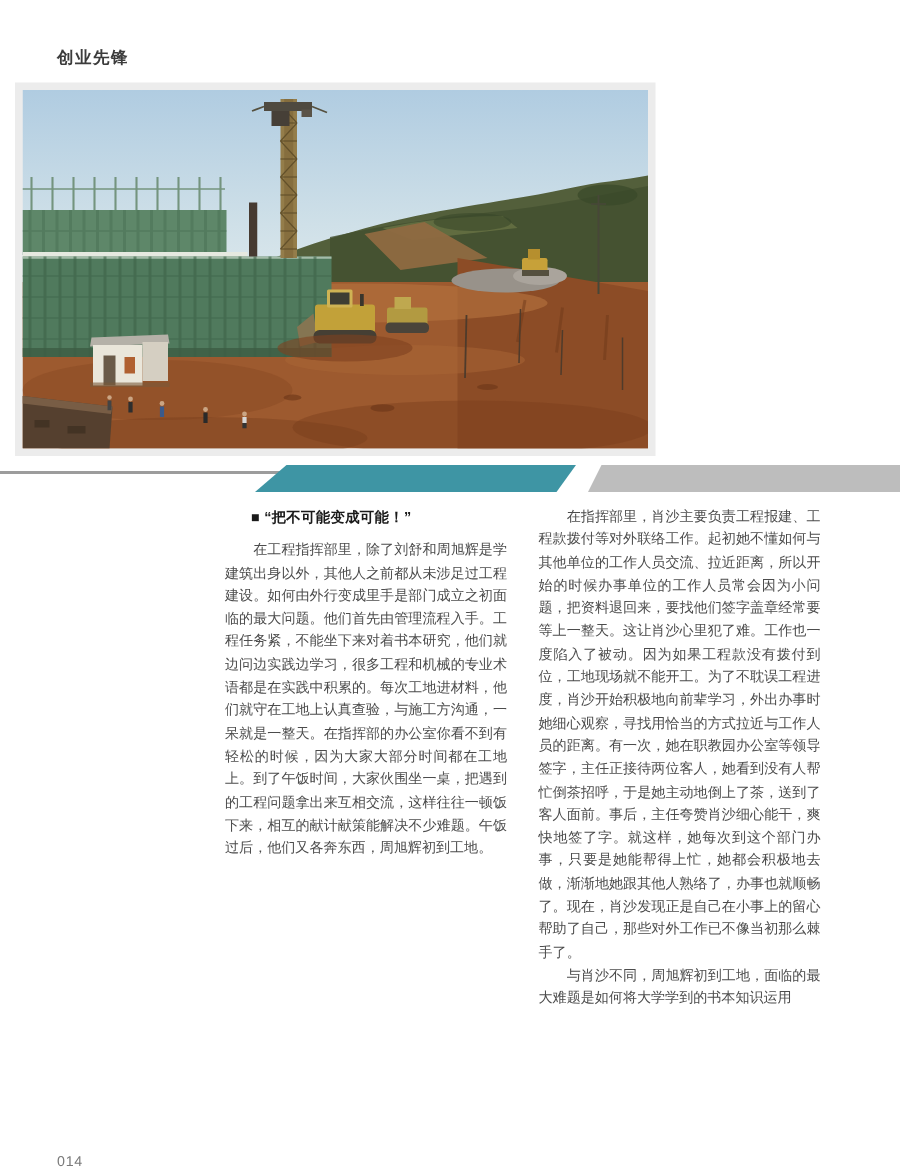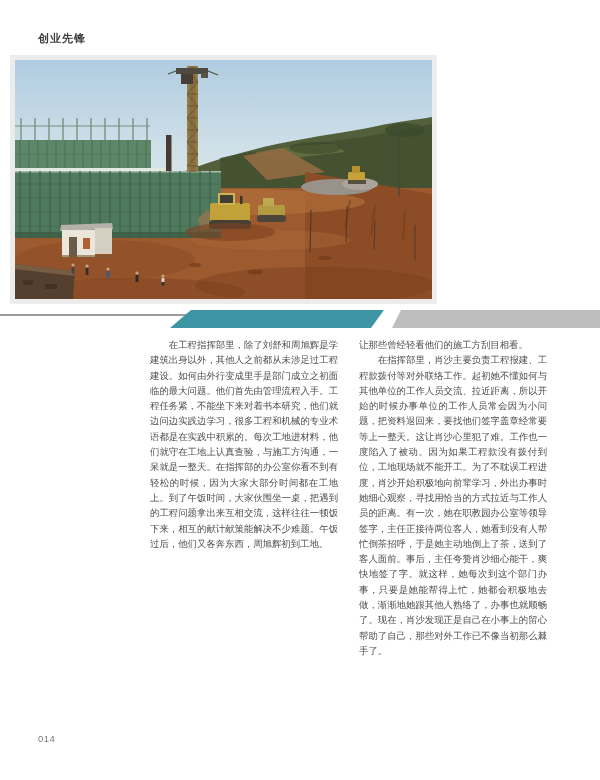--- a/index.html
+++ b/index.html
@@ -18,21 +18,21 @@
 
   .col{position:absolute;top:338px;width:188px;font-size:9.4px;line-height:15.3px;
     color:#4c4c4c;text-align:justify;}
   .col-left{left:150px;}
   .col-right{left:359px;}
   .col h3{font-family:"Liberation Sans",sans-serif;font-size:9.6px;font-weight:bold;
     color:#1a1a1a;margin:0 0 7px 0;text-indent:1.8em;letter-spacing:0.2px;}
   .col p{margin:0;}
   .col p.indent{text-indent:2em;}
 
-  .page-number{position:absolute;left:38px;top:733px;font-family:"Liberation Sans",sans-serif;
+  .page-number{position:absolute;left:38px;top:769px;font-family:"Liberation Sans",sans-serif;
     font-size:9.5px;color:#7a7a7a;letter-spacing:0.5px;}
 </style>
 </head>
 <body>
 
 <div class="page">
 
   <div class="header-label">创业先锋</div>
 
   <figure class="photo-frame">
@@ -238,23 +238,24 @@
     </svg>
   </figure>
 
   <div class="thin-rule"></div>
   <svg class="bands" viewBox="0 308 600 22" preserveAspectRatio="none">
     <polygon points="170,328 191,310 384,310 371,328" fill="#3E95A4"></polygon>
     <polygon points="392,328 401,310 600,310 600,328" fill="#BDBDBD"></polygon>
   </svg>
 
   <section class="col col-left">
+    <h3>■ “把不可能变成可能！”</h3>
     <p class="indent">在工程指挥部里，除了刘舒和周旭辉是学建筑出身以外，其他人之前都从未涉足过工程建设。如何由外行变成里手是部门成立之初面临的最大问题。他们首先由管理流程入手。工程任务紧，不能坐下来对着书本研究，他们就边问边实践边学习，很多工程和机械的专业术语都是在实践中积累的。每次工地进材料，他们就守在工地上认真查验，与施工方沟通，一呆就是一整天。在指挥部的办公室你看不到有轻松的时候，因为大家大部分时间都在工地上。到了午饭时间，大家伙围坐一桌，把遇到的工程问题拿出来互相交流，这样往往一顿饭下来，相互的献计献策能解决不少难题。午饭过后，他们又各奔东西，周旭辉初到工地。</p>
   </section>
 
   <section class="col col-right">
-    <p>让那些曾经轻看他们的施工方刮目相看。</p>
     <p class="indent">在指挥部里，肖沙主要负责工程报建、工程款拨付等对外联络工作。起初她不懂如何与其他单位的工作人员交流、拉近距离，所以开始的时候办事单位的工作人员常会因为小问题，把资料退回来，要找他们签字盖章经常要等上一整天。这让肖沙心里犯了难。工作也一度陷入了被动。因为如果工程款没有拨付到位，工地现场就不能开工。为了不耽误工程进度，肖沙开始积极地向前辈学习，外出办事时她细心观察，寻找用恰当的方式拉近与工作人员的距离。有一次，她在职教园办公室等领导签字，主任正接待两位客人，她看到没有人帮忙倒茶招呼，于是她主动地倒上了茶，送到了客人面前。事后，主任夸赞肖沙细心能干，爽快地签了字。就这样，她每次到这个部门办事，只要是她能帮得上忙，她都会积极地去做，渐渐地她跟其他人熟络了，办事也就顺畅了。现在，肖沙发现正是自己在小事上的留心帮助了自己，那些对外工作已不像当初那么棘手了。</p>
+    <p class="indent">与肖沙不同，周旭辉初到工地，面临的最大难题是如何将大学学到的书本知识运用</p>
   </section>
 
   <div class="page-number">014</div>
 
 </div>
 
 </body></html>

